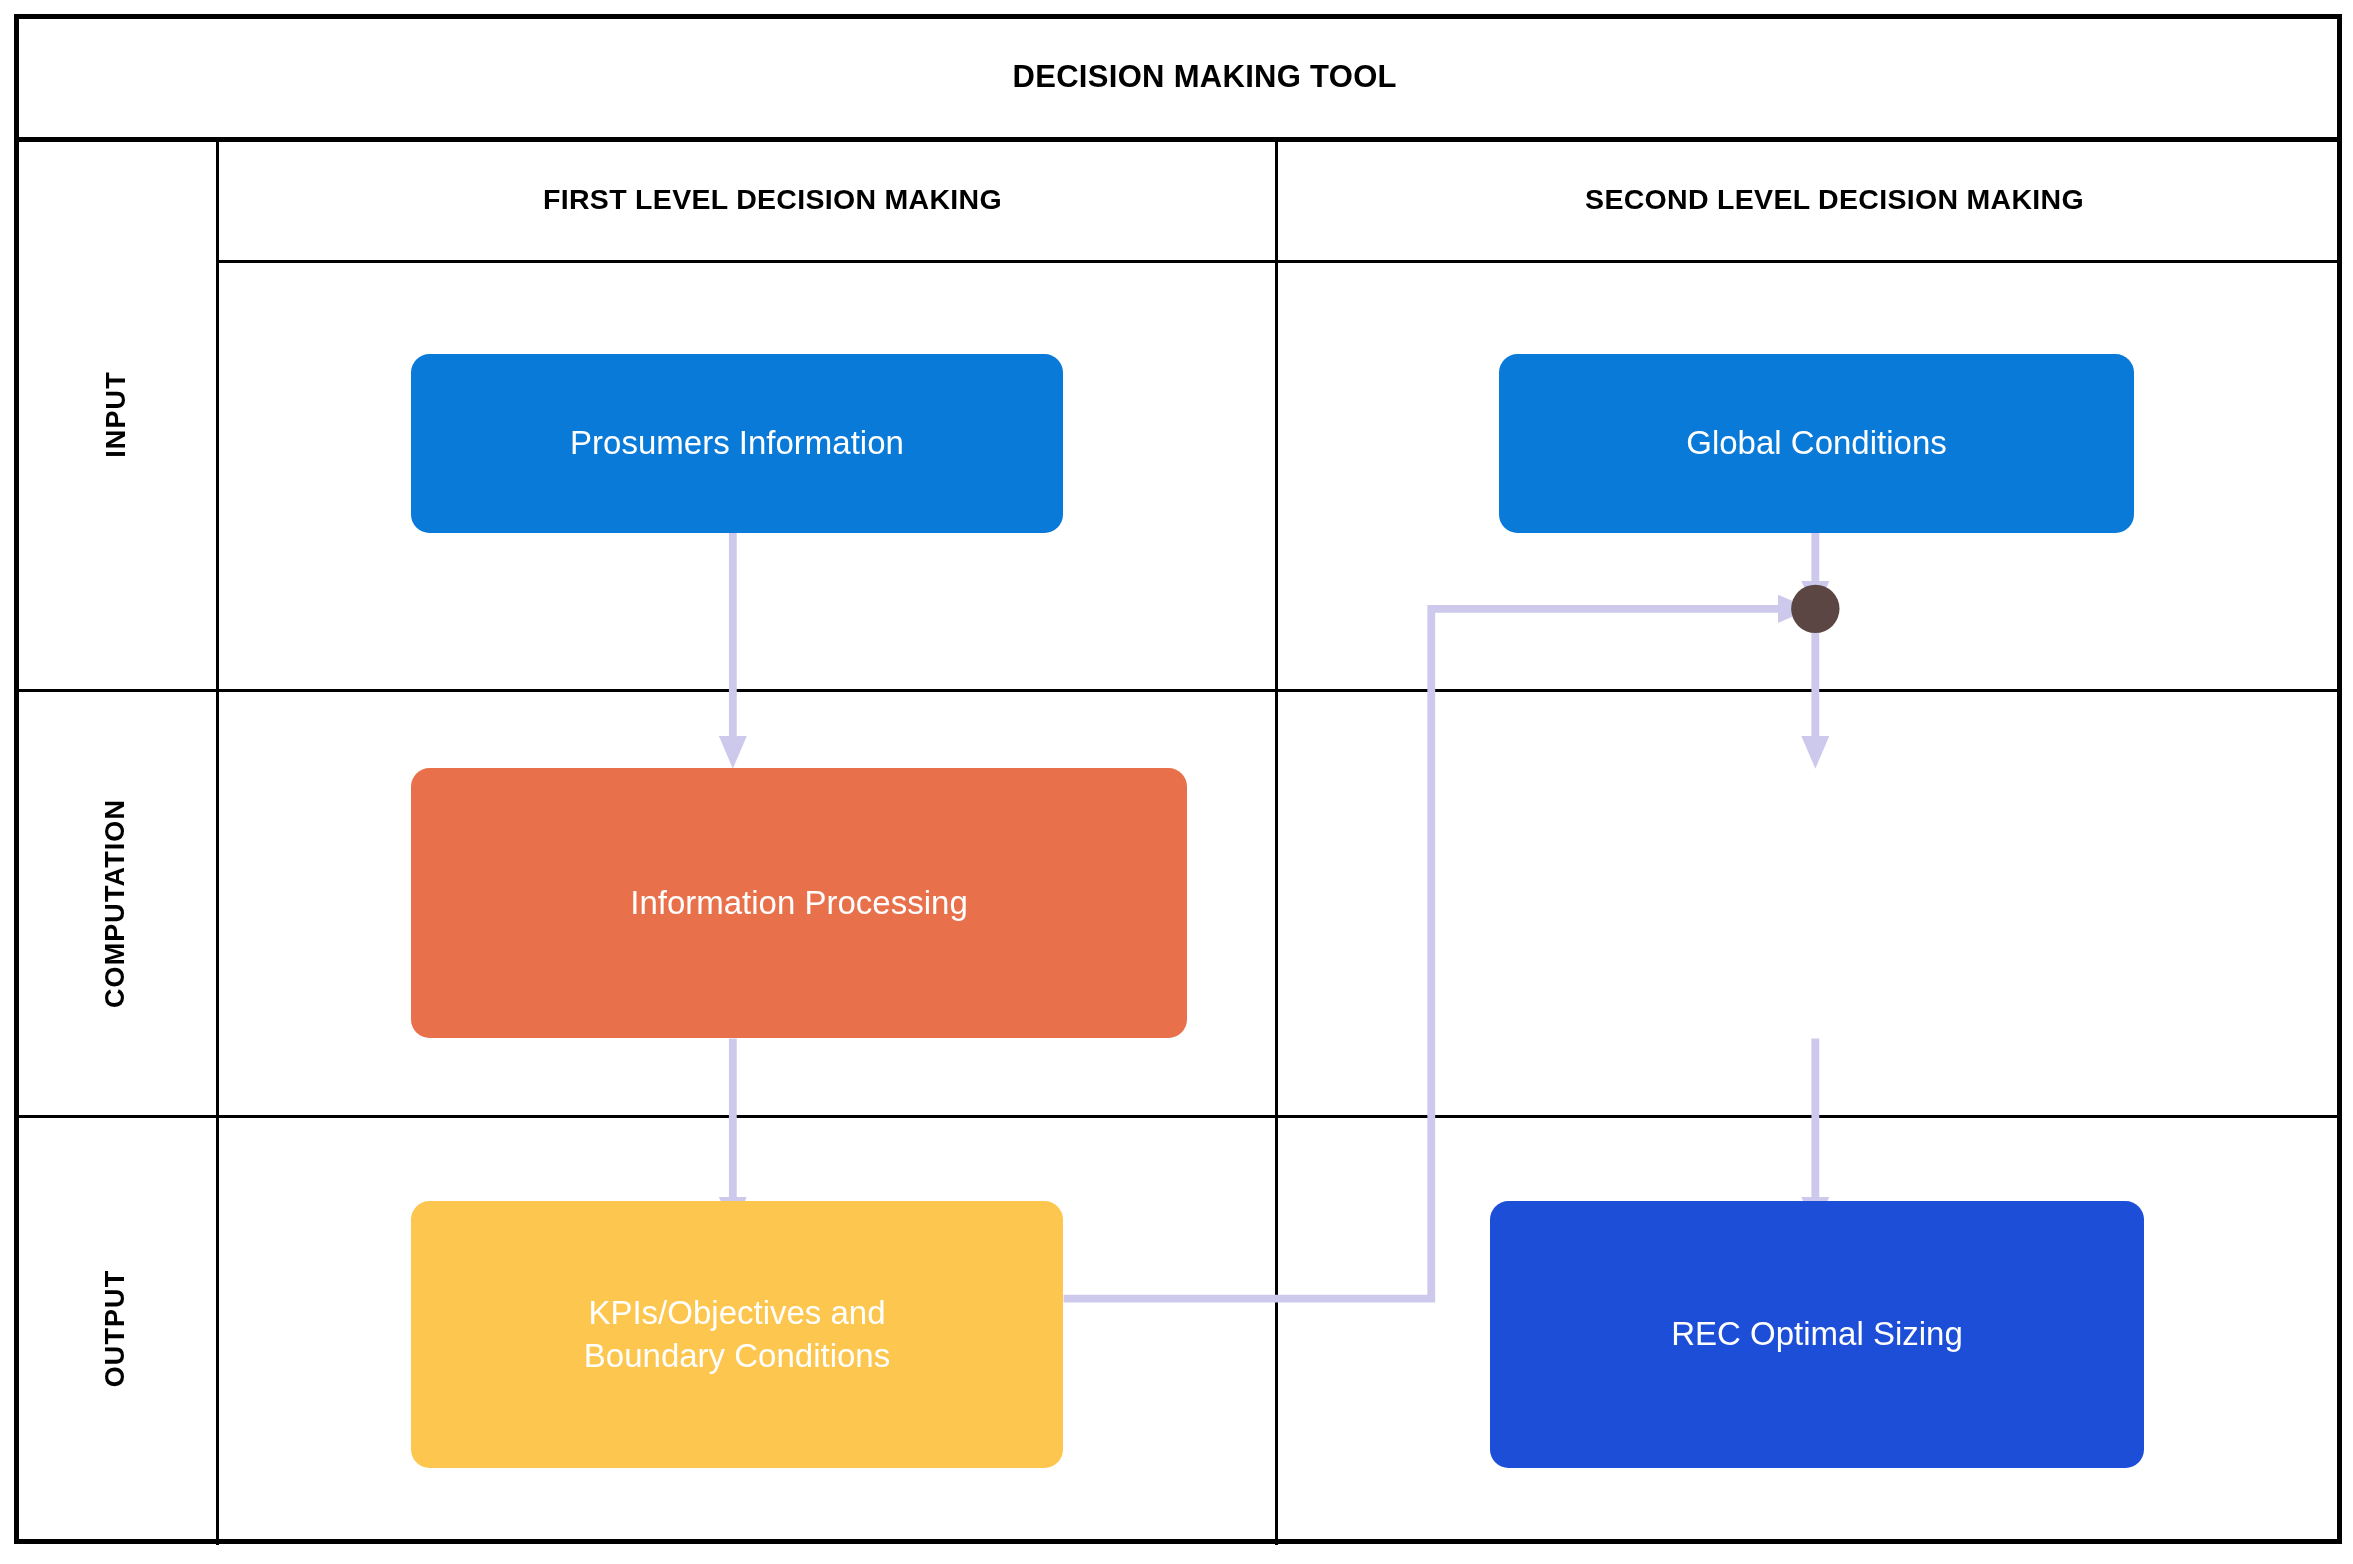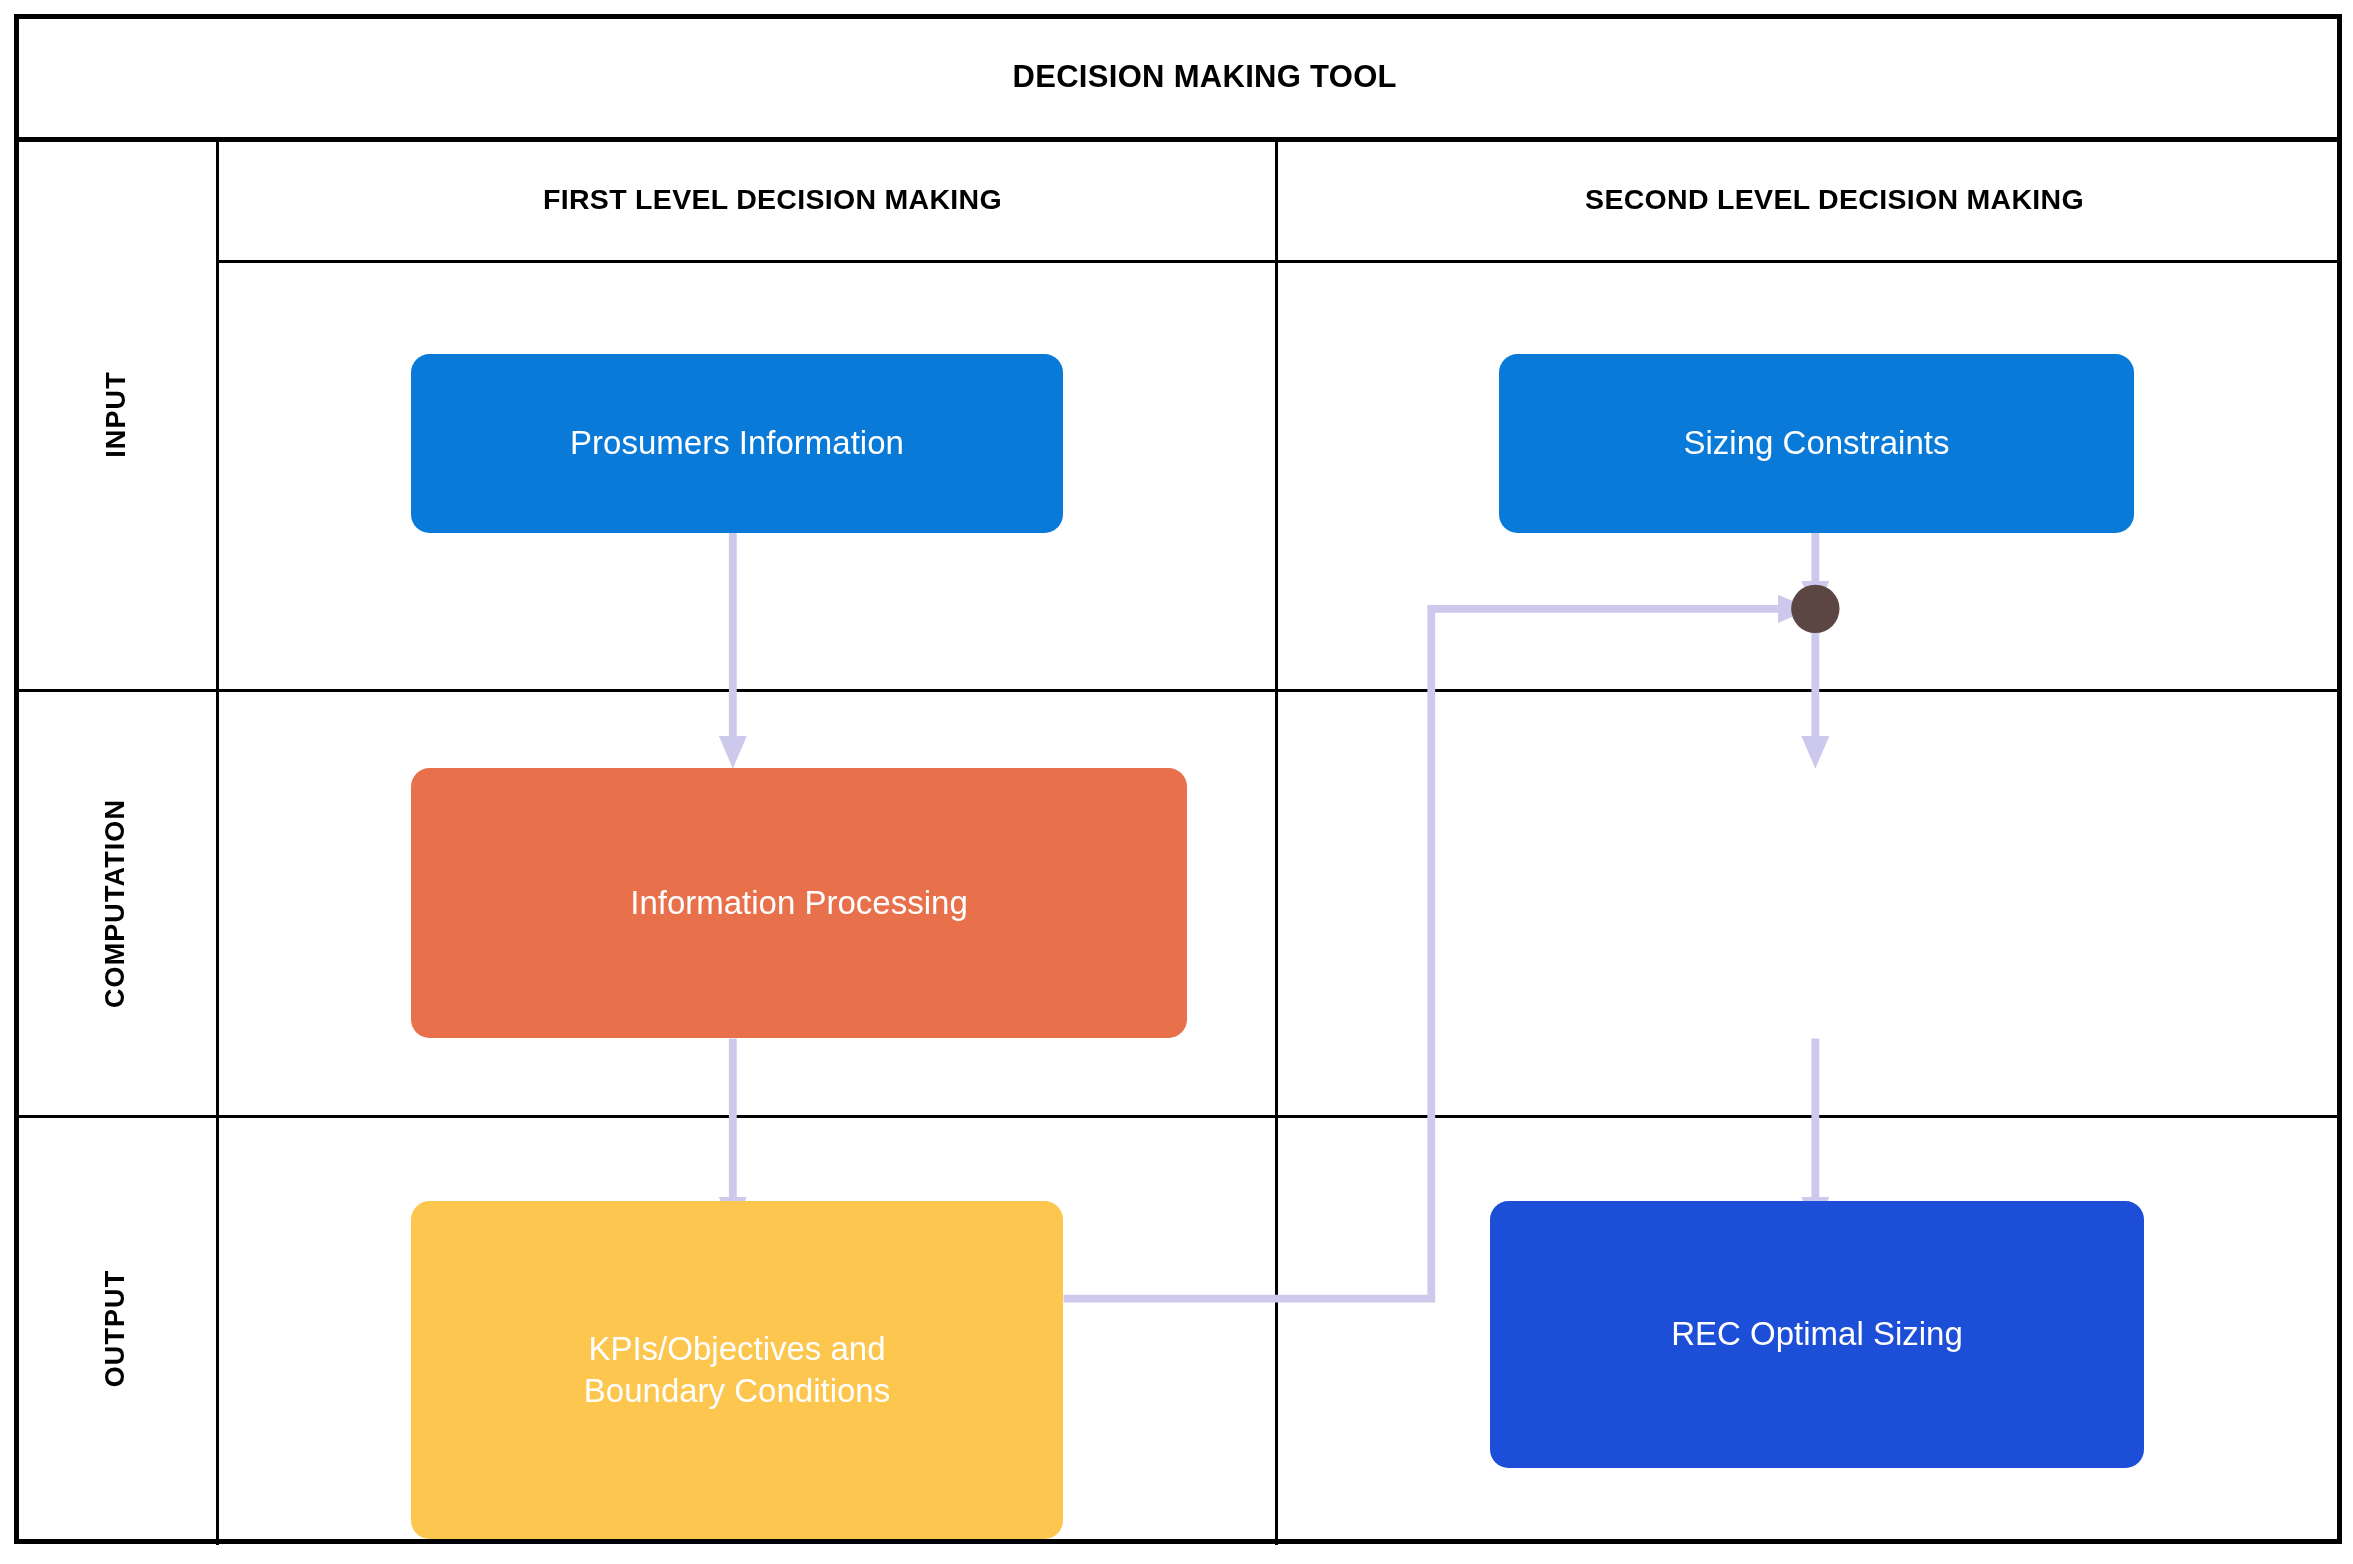--- a/index.html
+++ b/index.html
@@ -137,24 +137,24 @@
 
     <path d="M2552,1460 L2552,1688" stroke="#cdc9ec" stroke-width="11" fill="none" marker-end="url(#arrowhead)"></path>
 
     <path d="M1495,1826 L2012,1826 L2012,856 L2505,856" stroke="#cdc9ec" stroke-width="11" fill="none" stroke-linejoin="miter" marker-end="url(#arrowhead)"></path>
 
     <circle cx="2552" cy="856" r="34" fill="#5c4644"></circle>
   </svg>
 
   <div class="node" style="left:411px; top:354px; width:652px; height:179px; background:#0a7ad9;">Prosumers Information</div>
 
-  <div class="node" style="left:1499px; top:354px; width:635px; height:179px; background:#0a7ad9;">Sizing Constraints</div>
+  <div class="node" style="left:1499px; top:354px; width:635px; height:179px; background:#0a7ad9;">Global Conditions</div>
 
   <div class="node" style="left:411px; top:768px; width:776px; height:270px; background:#e8714c;">Information Processing</div>
 
 
-  <div class="node node-multiline" style="left:411px; top:1201px; width:652px; height:338px; background:#fcc64f;">KPIs/Objectives and
+  <div class="node node-multiline" style="left:411px; top:1201px; width:652px; height:267px; background:#fcc64f;">KPIs/Objectives and
 Boundary Conditions</div>
 
   <div class="node" style="left:1490px; top:1201px; width:654px; height:267px; background:#1d4ed8;">REC Optimal Sizing</div>
 
 </div>
 
 
 </body></html>

